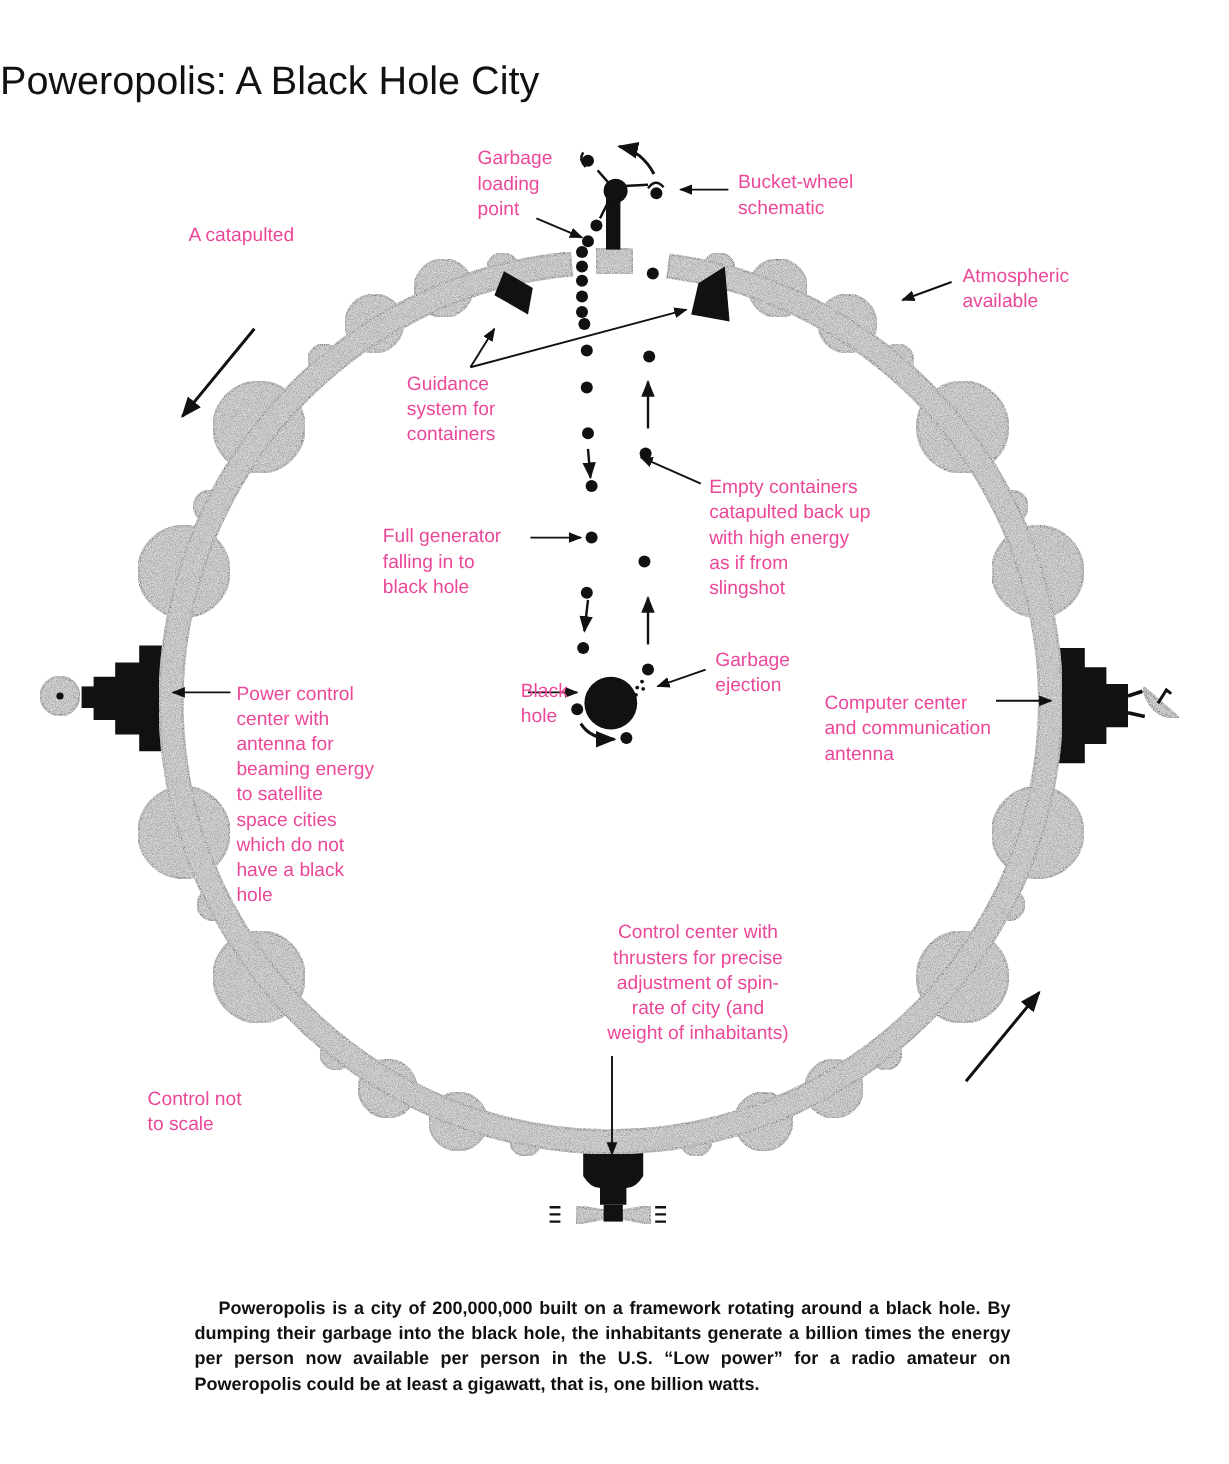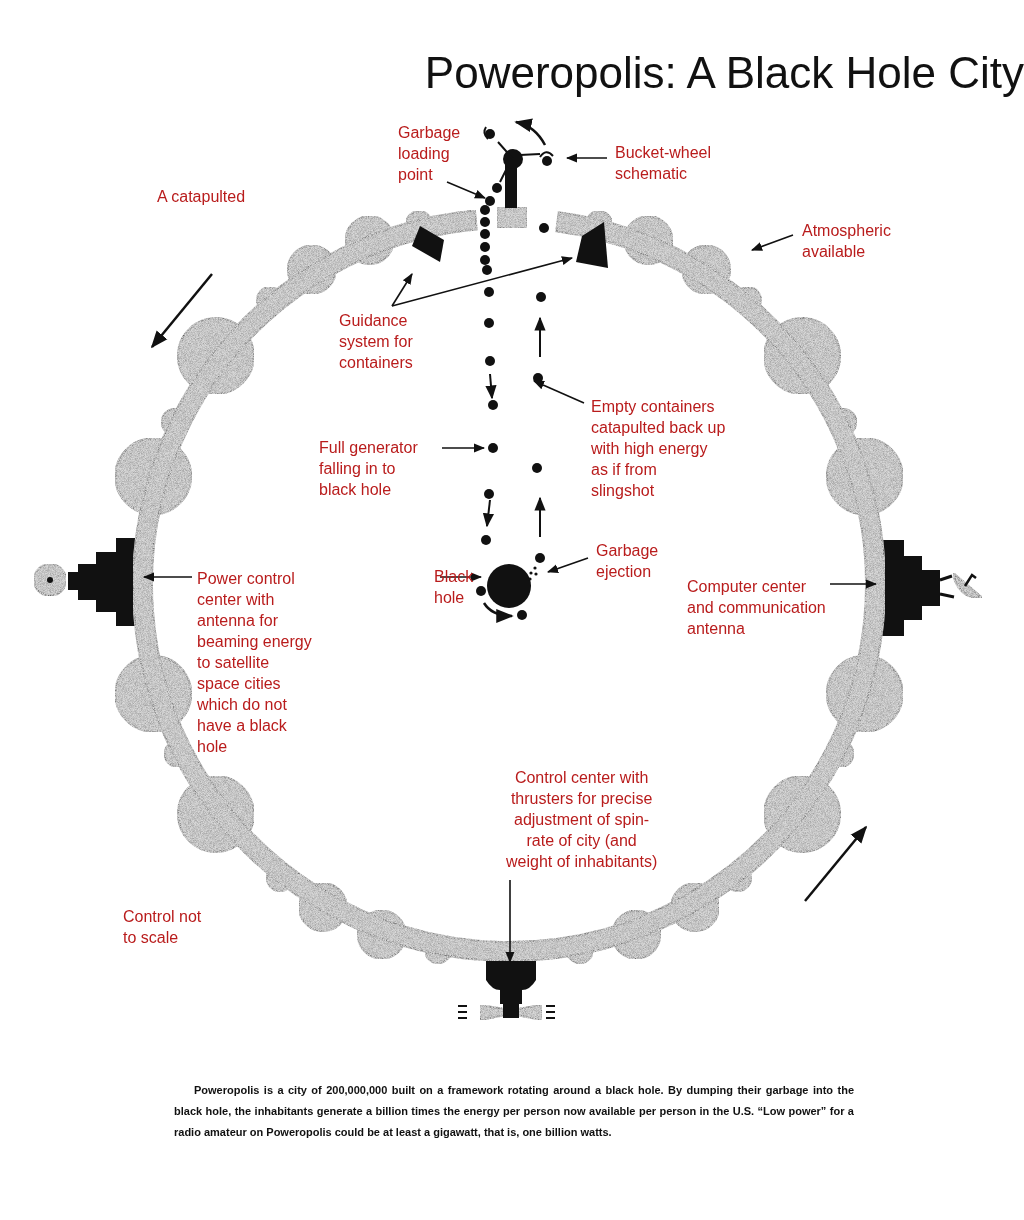--- a/index.html
+++ b/index.html
@@ -1,23 +1,23 @@
 <!DOCTYPE html>
 <html><head>
 <meta charset="utf-8">
 <style>
   html, body { margin: 0; padding: 0; background: #ffffff; }
   body { width: 1024px; height: 1220px; position: relative; overflow: hidden;
          font-family: "Liberation Sans", sans-serif; color: #111; }
   #diagram { position: absolute; left: 0; top: 0; }
-  .lbl { position: absolute; font-size: 16px; line-height: 21px; white-space: pre-line; color: #b91c1c; }
-  .title { position: absolute; left: 0; width: 1024px; top: 48px; text-align: right;
-           font-size: 44px; color: #111; }
-  .caption { position: absolute; left: 174px; top: 1080px; width: 680px;
-             font-size: 11px; font-weight: bold; line-height: 21px; text-align: justify; color: #111;
+  .lbl { position: absolute; font-size: 16px; line-height: 21px; white-space: pre-line; color: #ec4899; }
+  .title { position: absolute; left: 0; width: 1024px; top: 48px; text-align: left;
+           font-size: 33px; color: #111; }
+  .caption { position: absolute; left: 162px; top: 1080px; width: 680px;
+             font-size: 15px; font-weight: bold; line-height: 21px; text-align: justify; color: #111;
              text-indent: 20px; }
 </style>
 </head>
 <body>
 
 <svg id="diagram" width="1024" height="1220" viewBox="0 0 1024 1220">
   <defs>
     <filter id="grain" x="0" y="0" width="100%" height="100%">
       <feTurbulence type="fractalNoise" baseFrequency="1.4" numOctaves="1" seed="3" result="n"></feTurbulence>
       <feColorMatrix in="n" type="matrix" values="0 0 0 0 0  0 0 0 0 0  0 0 0 0 0  0 0 0 -1.6 1.1" result="a"></feColorMatrix>

